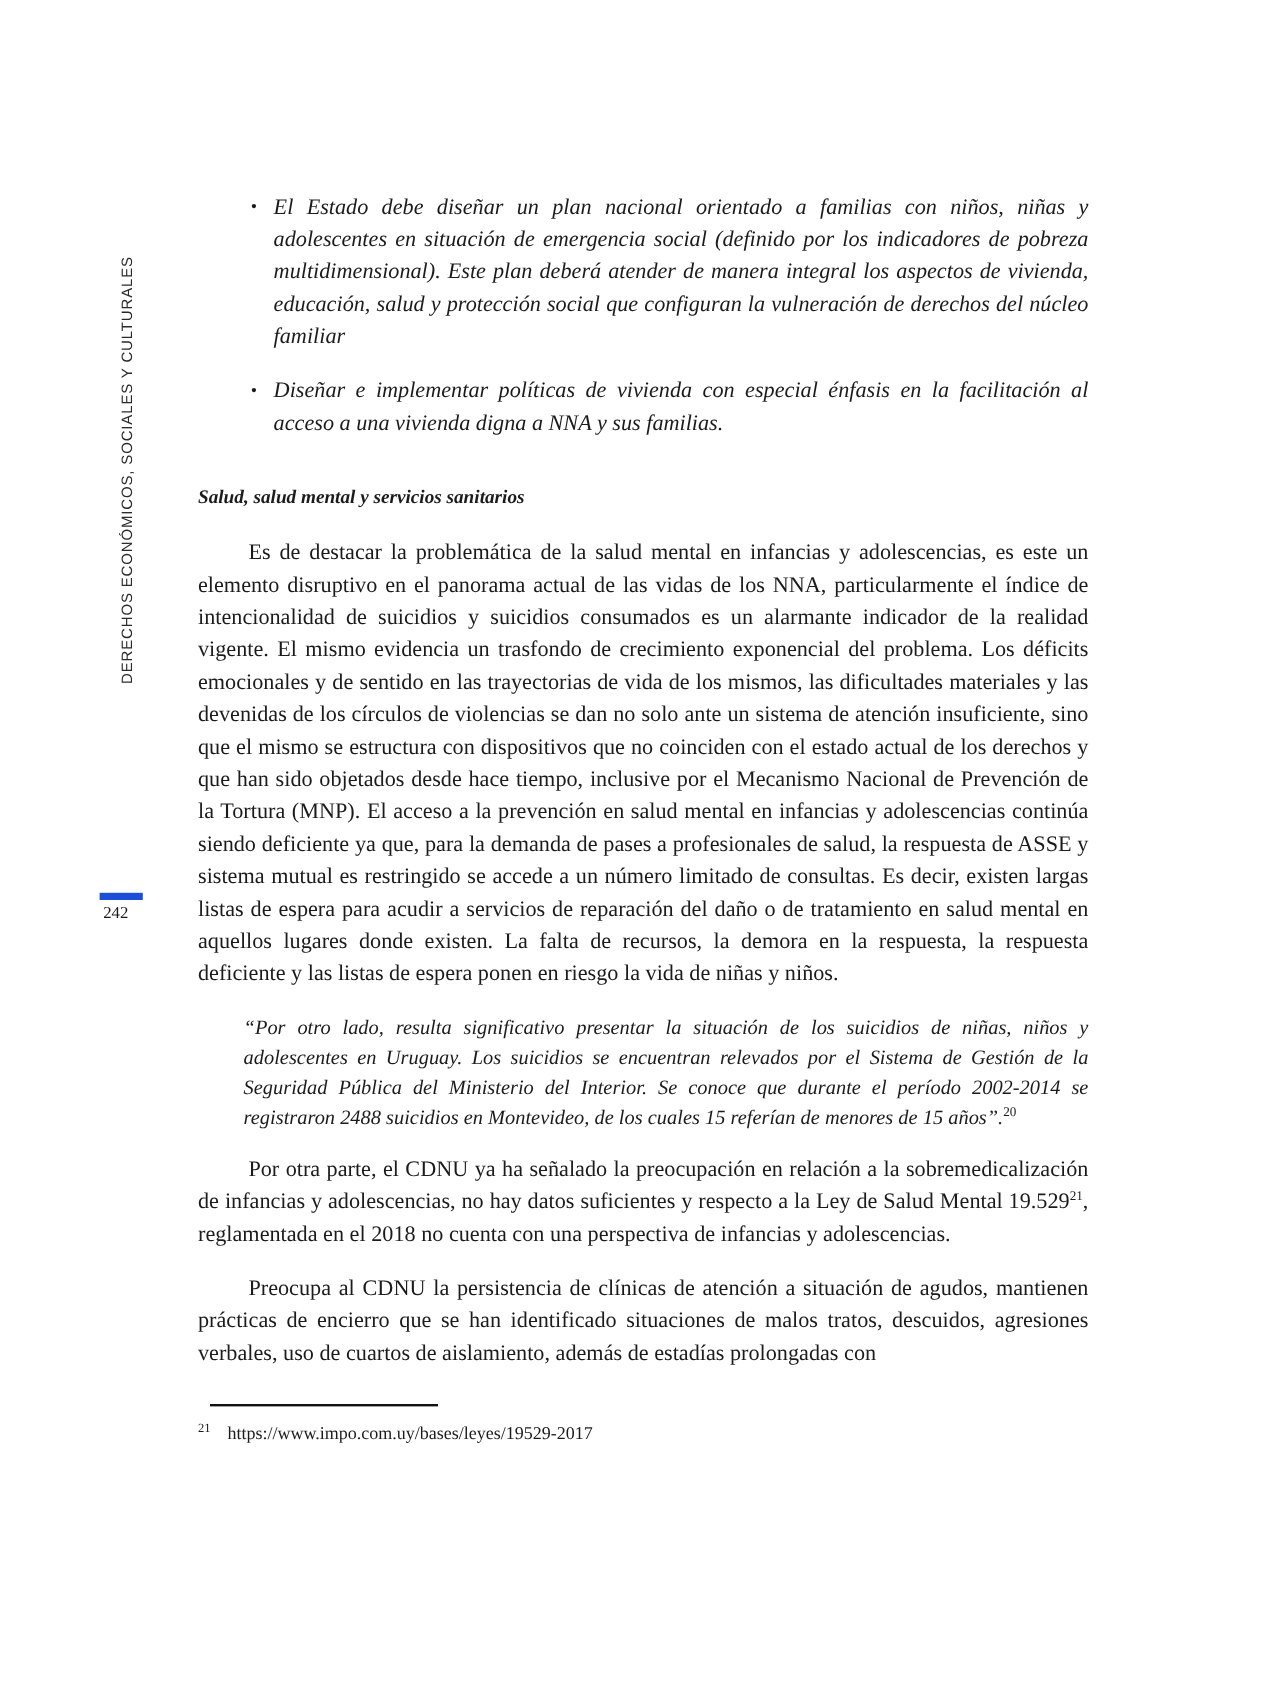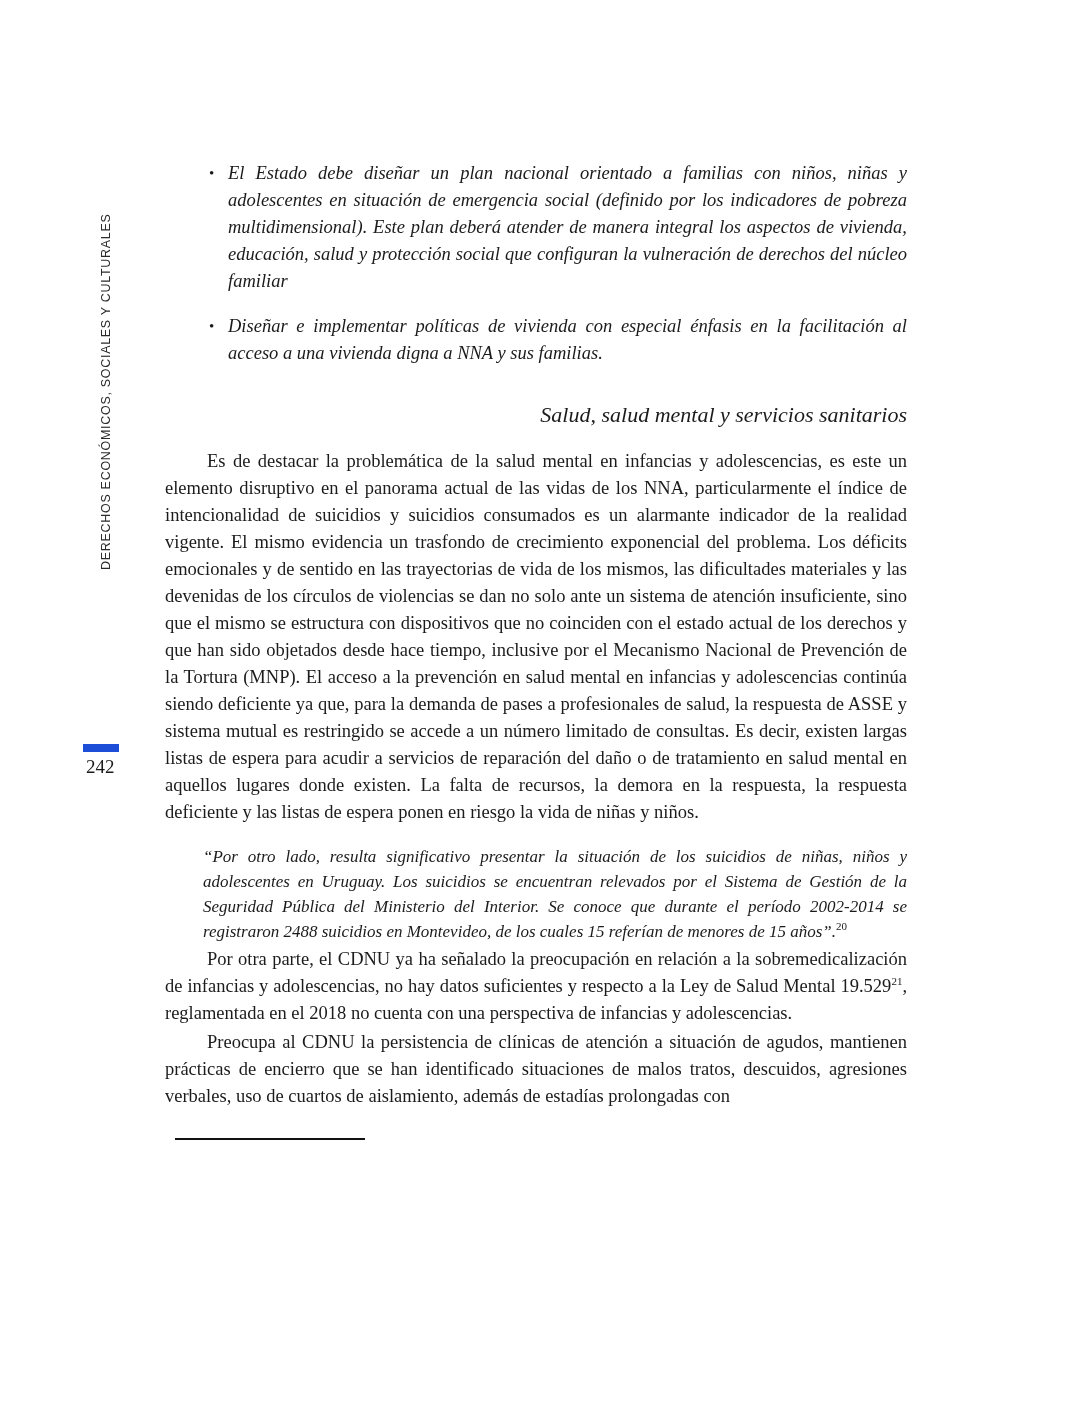--- a/index.html
+++ b/index.html
@@ -27,22 +27,22 @@
     font-family: "Liberation Sans", sans-serif;
     font-size: 12.5px;
     letter-spacing: 0.7px;
     color: #2a2a2a;
   }
 
   .page-number {
     position: absolute;
     left: 83px;
     top: 744px;
-    font-size: 19px;
-    border-top: 8px solid #1d4ed8;
+    font-size: 14px;
+    border-top: 6px solid #1d4ed8;
     padding: 4px 3px 0 3px;
     min-width: 36px;
     text-align: left;
   }
 
   .content {
     position: absolute;
     left: 165px;
     top: 160px;
     width: 742px;
@@ -63,33 +63,33 @@
     flex: 0 0 19px;
     width: 19px;
     font-style: normal;
     font-size: 15px;
     line-height: 27px;
   }
   .bullet-text { flex: 1; text-align: justify; font-family: Liberation Serif, serif; }
 
   .section-heading {
     margin: 34px 0 20px 0;
-    font-size: 22px;
-    font-weight: normal;
+    font-size: 16px;
+    font-weight: bold;
     font-style: italic;
-    text-align: right;
+    text-align: left;
   }
 
   .para {
     margin: 0;
     text-indent: 42px;
     font-family: Liberation Serif, serif;
   }
   .para + .para,
-  .para.spaced { margin-top: 2px; }
+  .para.spaced { margin-top: 18px; }
   .para-3 { margin-top: 24px; }
 
   .quote {
     margin: 18px 0 0 38px;
     font-style: italic;
     font-size: 17px;
     line-height: 25px;
     text-align: justify;
   }
 
@@ -147,16 +147,19 @@
     <div class="quote"><span>“Por otro lado, resulta significativo presentar la situación de los suicidios de niñas, niños y adolescentes en Uruguay. Los suicidios se encuentran relevados por el Sistema de Gestión de la Seguridad Pública del Ministerio del Interior. Se conoce que durante el período 2002-2014 se registraron 2488 suicidios en Montevideo, de los cuales 15 referían de menores de 15 años”.</span><sup class="fn-ref">20</sup></div>
 
     <p class="para spaced"><span>Por otra parte, el CDNU ya ha señalado la preocupación en relación a la sobremedicalización de infancias y adolescencias, no hay datos suficientes y respecto a la Ley de Salud Mental 19.529</span><sup class="fn-ref">21</sup><span>, reglamentada en el 2018 no cuenta con una perspectiva de infancias y adolescencias.</span></p>
 
     <p class="para para-3">Preocupa al CDNU la persistencia de clínicas de atención a situación de agudos, mantienen prácticas de encierro que se han identificado situaciones de malos tratos, descuidos, agresiones verbales, uso de cuartos de aislamiento, además de estadías prolongadas con</p>
 
     <div class="footnotes">
       <div class="fn-rule"></div>
 
 
+      <div class="footnote">
+        <sup class="fn-num">21</sup><span class="fn-text">https://www.impo.com.uy/bases/leyes/19529-2017</span>
+      </div>
     </div>
 
   </div>
 </div>
 
 </body></html>

